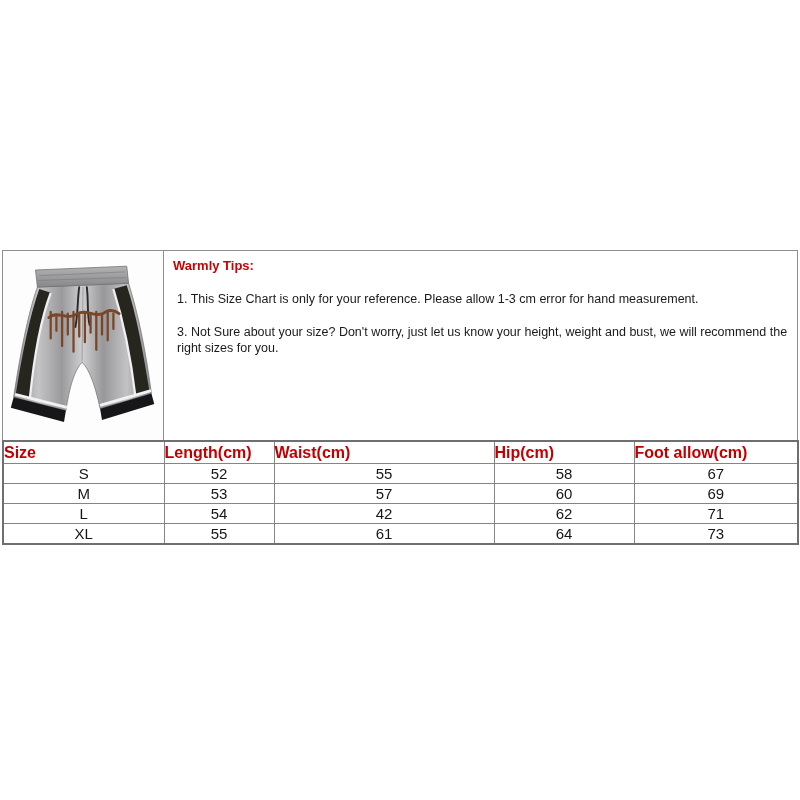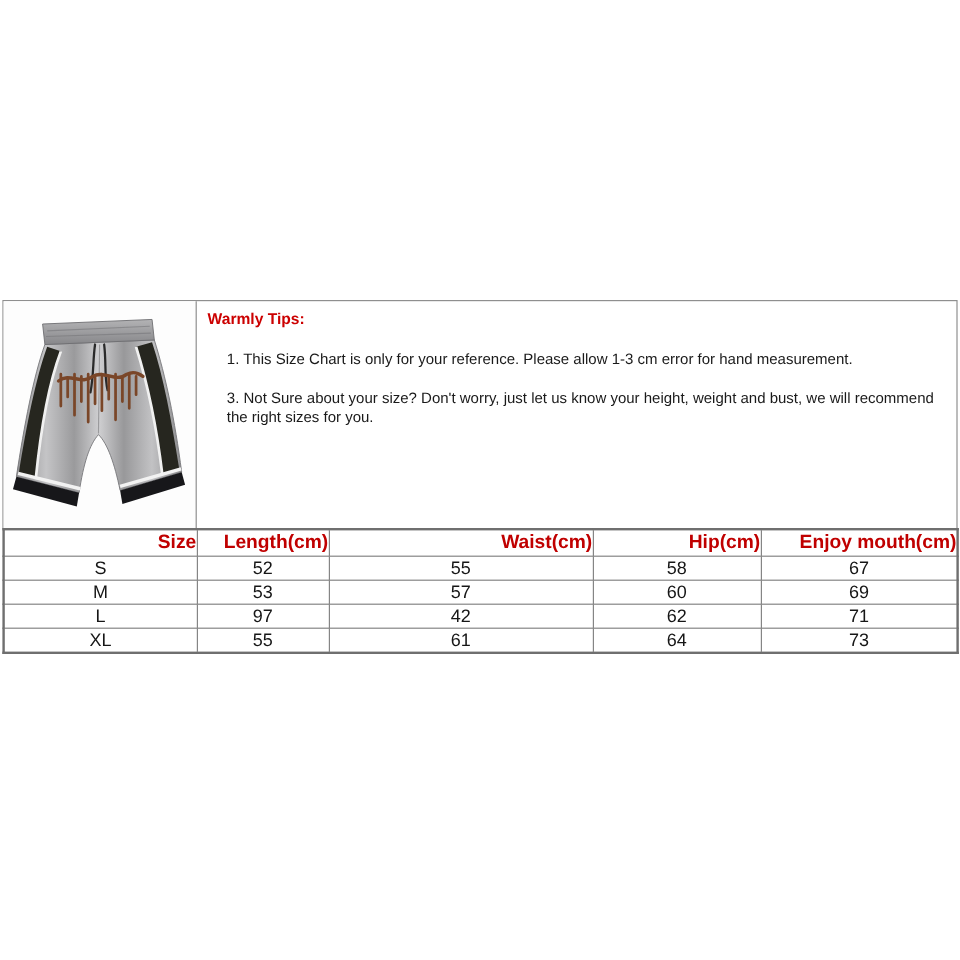--- a/index.html
+++ b/index.html
@@ -12,29 +12,29 @@
     border:1px solid #8f8f8f;display:flex;box-sizing:content-box;background:#fff;
   }
   .image-cell{
     width:160px;min-width:160px;border-right:1px solid #8f8f8f;
     display:flex;align-items:center;justify-content:center;background:#fdfdfd;
   }
   .tips-cell{
     flex:1;padding:7px 9px 0 9px;color:#1a1a1a;font-size:12.5px;line-height:16px;
   }
   .tips-title{font-weight:bold;color:#cc0000;margin:0 0 17px 0;font-size:13px;}
-  .tip{margin:0 0 17px 16px;}
+  .tip{margin:0 0 17px 4px;}
   .size-table{
     position:absolute;left:2px;top:440px;width:795px;
     border-collapse:collapse;table-layout:fixed;background:#fff;
     border:2px solid #6f6f6f;
   }
   .size-table th{
     border:1px solid #858585;color:#c00000;font-weight:bold;font-size:16px;
-    height:21px;text-align:right;padding:0;
+    height:21px;text-align:left;padding:0;
   }
   .size-table td{
     border:1px solid #858585;color:#161616;font-size:15px;height:19px;
     text-align:center;padding:0;font-weight:normal;
   }
 </style>
 </head>
 <body>
 
 <div class="canvas">
@@ -99,41 +99,41 @@
         <col style="width:220px">
         <col style="width:140px">
         <col style="width:164px">
     </colgroup>
     <thead>
       <tr>
         <th>Size</th>
         <th>Length(cm)</th>
         <th>Waist(cm)</th>
         <th>Hip(cm)</th>
-        <th>Enjoy mouth(cm)</th>
+        <th>Foot allow(cm)</th>
       </tr>
     </thead>
     <tbody>
       <tr>
         <td>S</td>
         <td>52</td>
         <td>55</td>
         <td>58</td>
         <td>67</td>
       </tr>
       <tr>
         <td>M</td>
         <td>53</td>
         <td>57</td>
         <td>60</td>
         <td>69</td>
       </tr>
       <tr>
         <td>L</td>
-        <td>97</td>
+        <td>54</td>
         <td>42</td>
         <td>62</td>
         <td>71</td>
       </tr>
       <tr>
         <td>XL</td>
         <td>55</td>
         <td>61</td>
         <td>64</td>
         <td>73</td>

